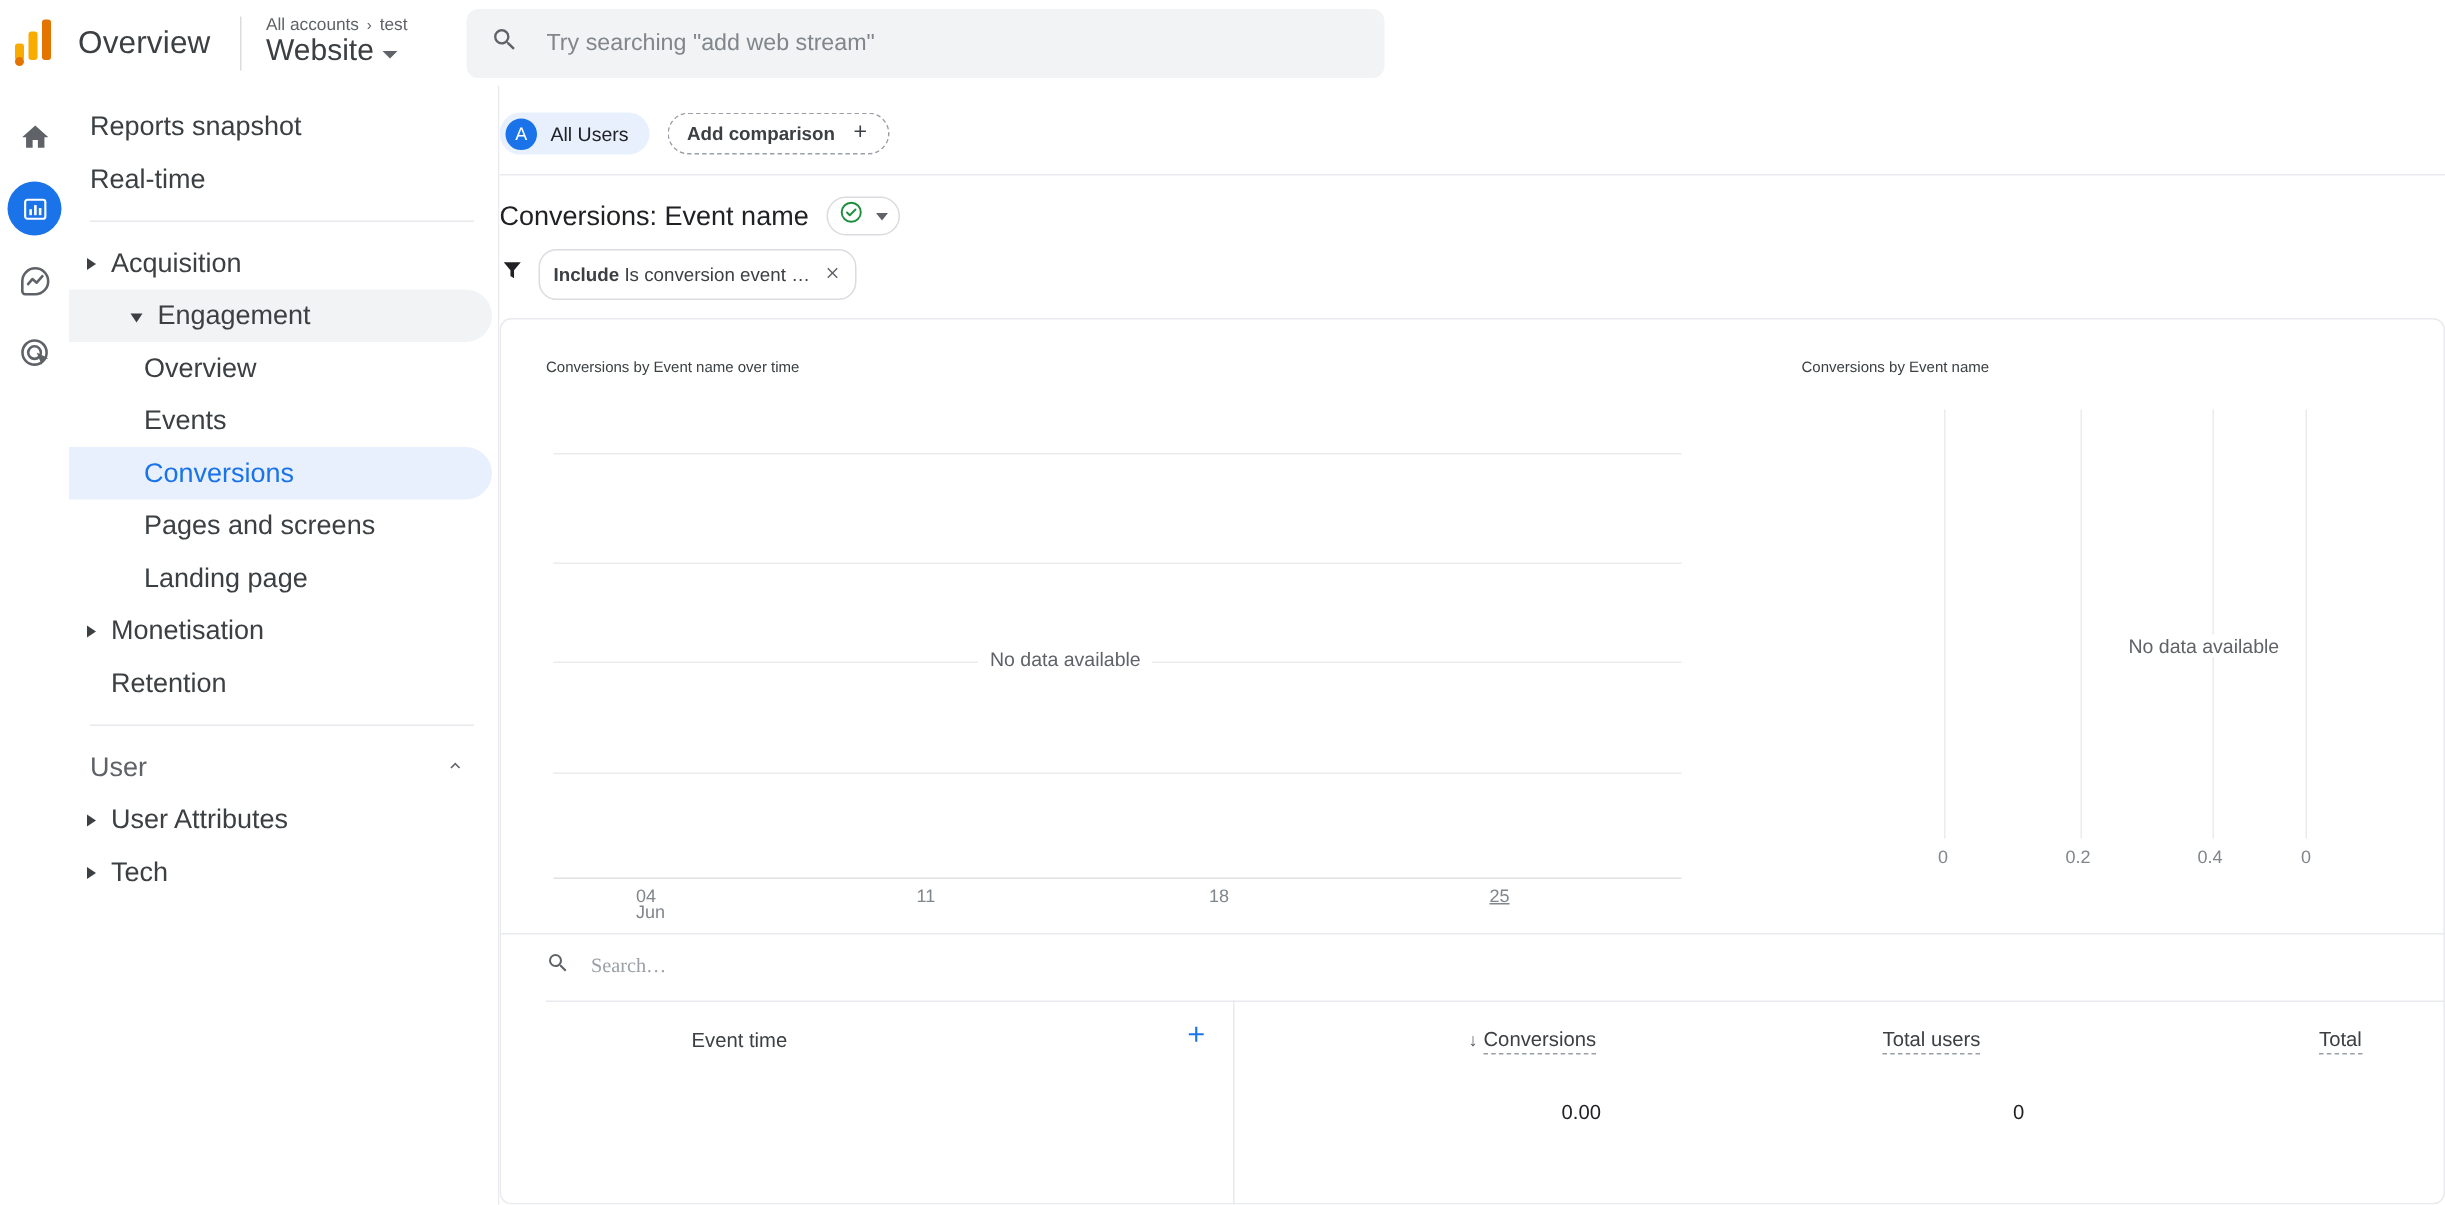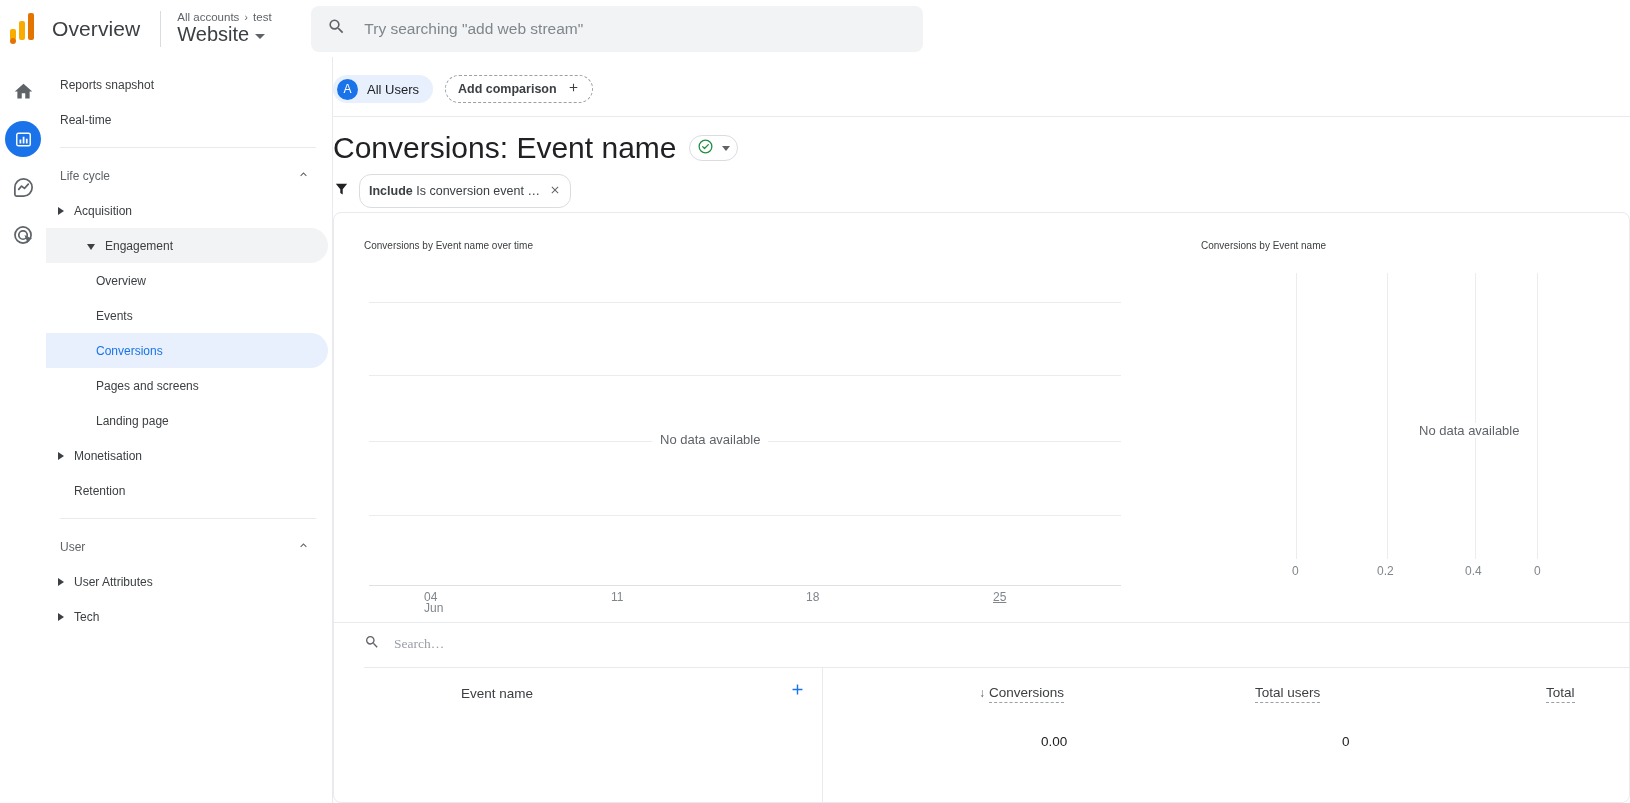--- a/index.html
+++ b/index.html
@@ -62,21 +62,21 @@
     cursor: pointer;
   }
   .rail-btn.active { background: #1a73e8; }
 
   
   .sidebar {
     position: absolute; top: 57px; left: 46px;
     width: 287px; height: 746px;
     background: #fff; border-right: 1px solid #e8eaed;
     padding-top: 10px;
-    font-size: 12px;
+    font-size: 18px;
   }
   .nav-item {
     height: 35px; display: flex; align-items: center;
     border-radius: 0 18px 18px 0; margin-right: 4px;
     cursor: pointer; color: #3c4043; position: relative;
   }
   .nav-item .label { white-space: nowrap; }
   .nav-item.lvl-top .label { padding-left: 14px; font-weight: 400; }
   .nav-item.lvl-group { color: #5f6368; padding-left: 14px; justify-content: space-between; padding-right: 18px; }
   .nav-item.lvl-parent .label { padding-left: 0; }
@@ -115,21 +115,21 @@
   }
   .chip-users .txt { font-size: 13px; color: #202124; }
   .chip-add {
     height: 28px; border: 1px dashed #9aa0a6; border-radius: 14px;
     display: flex; align-items: center; padding: 0 12px; cursor: pointer;
     font-size: 12.5px; font-weight: bold; color: #3c4043; gap: 10px;
   }
   .hrule { height: 1px; background: #e8eaed; margin-top: 13px; width: 1297px; }
 
   .title-row { display: flex; align-items: center; gap: 12px; margin-top: 14px; }
-  .page-title { font-size: 30px; color: #202124; font-weight: 400; }
+  .page-title { font-size: 18px; color: #202124; font-weight: 400; }
   .title-pill {
     height: 26px; border: 1px solid #dadce0; border-radius: 13px;
     display: flex; align-items: center; padding: 0 7px; gap: 8px; cursor: pointer;
   }
   .title-pill .caret {
     width: 0; height: 0; border-left: 4.5px solid transparent;
     border-right: 4.5px solid transparent; border-top: 5px solid #5f6368;
   }
   .filter-row { display: flex; align-items: center; gap: 9px; margin-top: 9px; }
   .filter-chip {
@@ -246,28 +246,20 @@
 
   <div class="nav-item lvl-top">
     <span class="label">Reports snapshot</span>
   </div>
   <div class="nav-item lvl-top">
     <span class="label">Real-time</span>
   </div>
 
   <div class="nav-sep"></div>
 
-  <div class="nav-item lvl-group">
-    <span class="label">Life cycle</span>
-    <span class="chev-up">
-      <svg width="13" height="13" viewBox="0 0 24 24">
-          <path fill="#5f6368" d="M7.4 15.4L12 10.8l4.6 4.6L18 14l-6-6-6 6z"></path>
-        </svg>
-    </span>
-  </div>
 
   <div class="nav-item lvl-parent">
     <span class="tri"></span>
     <span class="label">Acquisition</span>
   </div>
 
   <div class="nav-item lvl-parent open-parent">
     <span class="tri down"></span>
     <span class="label">Engagement</span>
   </div>
@@ -406,21 +398,21 @@
         <svg width="16" height="16" viewBox="0 0 24 24">
             <path fill="#5f6368" d="M15.5 14h-.79l-.28-.27A6.47 6.47 0 0016 9.5 6.5 6.5 0 109.5 16c1.61 0 3.09-.59 4.23-1.57l.27.28v.79l5 4.99L20.49 19l-4.99-5zm-6 0C7.01 14 5 11.99 5 9.5S7.01 5 9.5 5 14 7.01 14 9.5 11.99 14 9.5 14z"></path>
           </svg>
       </span>
       <input placeholder="Search…" style="">
     </div>
     <div class="tbl-sep2"></div>
     <div class="colsplit"></div>
 
     <div class="th" style="left:127px; top:473px;">
-      <span>Event name</span>
+      <span>Event time</span>
     </div>
     <div class="plus-btn" style="left:455px; top:468px;">
       <svg width="17" height="17" viewBox="0 0 24 24">
           <path fill="#1a73e8" d="M19 13h-6v6h-2v-6H5v-2h6V5h2v6h6z"></path>
         </svg>
     </div>
 
     <div class="th" style="left:645px; top:472px;">
       <span class="sortarrow">↓</span><span class="dotted">Conversions</span>
     </div>

